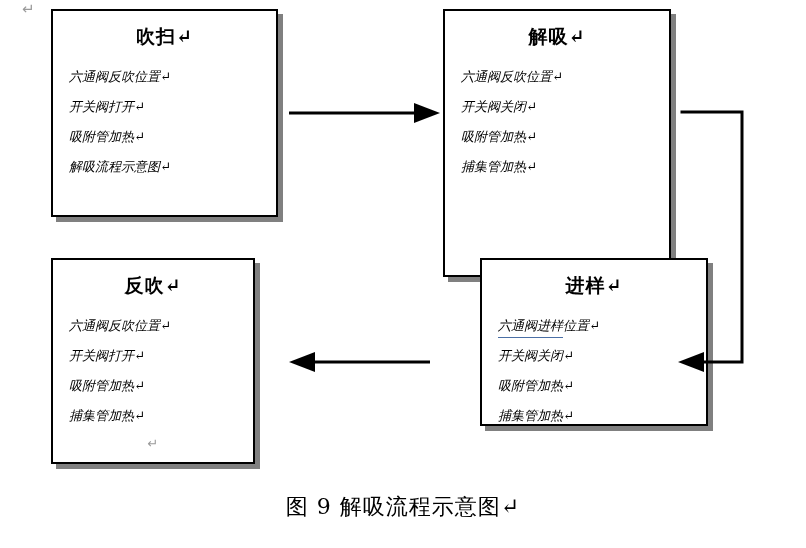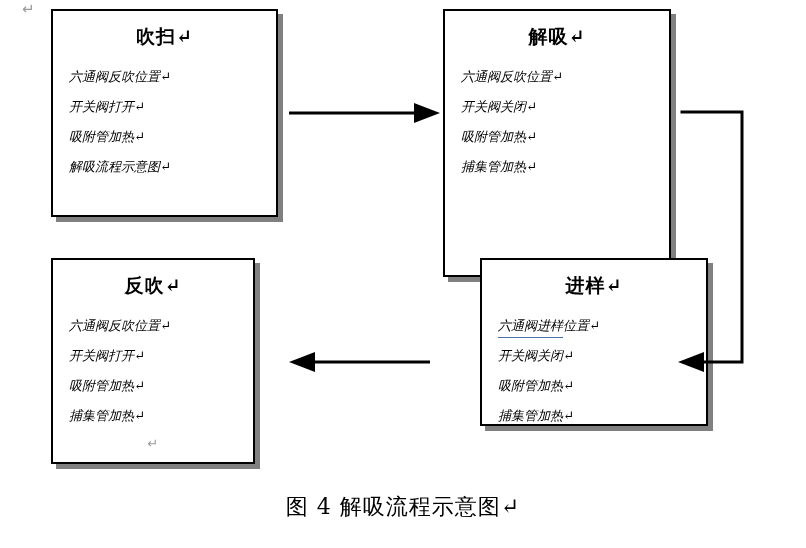--- a/index.html
+++ b/index.html
@@ -170,15 +170,15 @@
       <polyline points="682,112 742,112 742,362 700,362" fill="none" stroke="#000000" stroke-width="3" stroke-linecap="square" stroke-linejoin="miter"></polyline>
       <polygon points="678,362 704,352 704,372" fill="#000000"></polygon>
     </g>
 
     <g>
       <line x1="430" y1="362" x2="305" y2="362" stroke="#000000" stroke-width="3"></line>
       <polygon points="289,362 315,352 315,372" fill="#000000"></polygon>
     </g>
   </svg>
 
-  <div class="caption">图 4  解吸流程示意图↵</div>
+  <div class="caption">图 9  解吸流程示意图↵</div>
 
 </div>
 
 </body></html>

